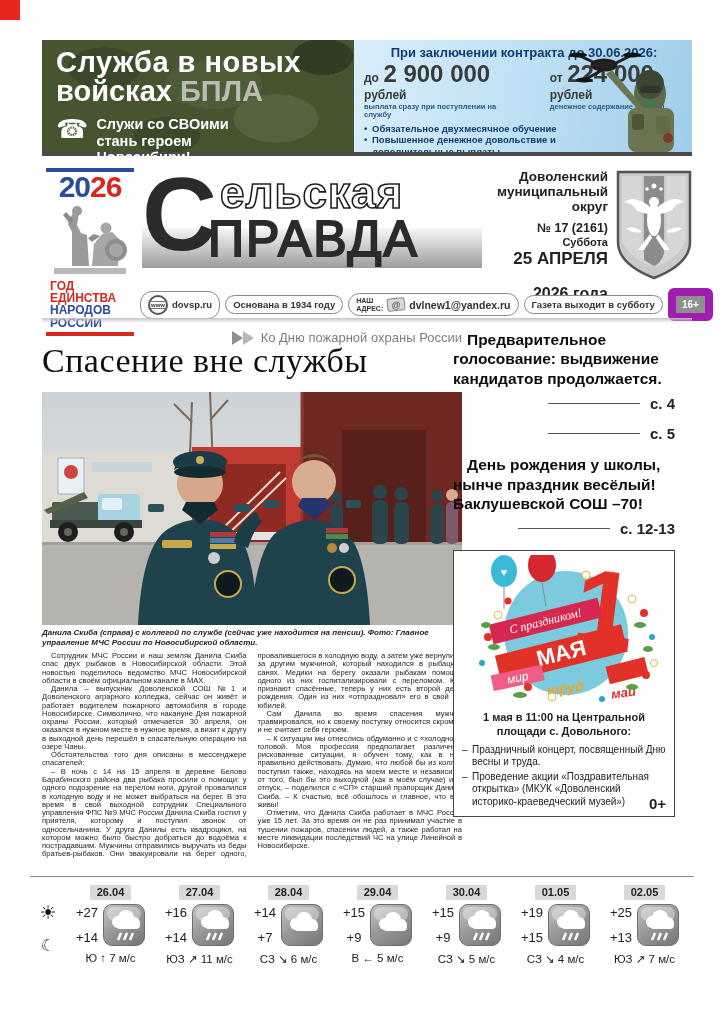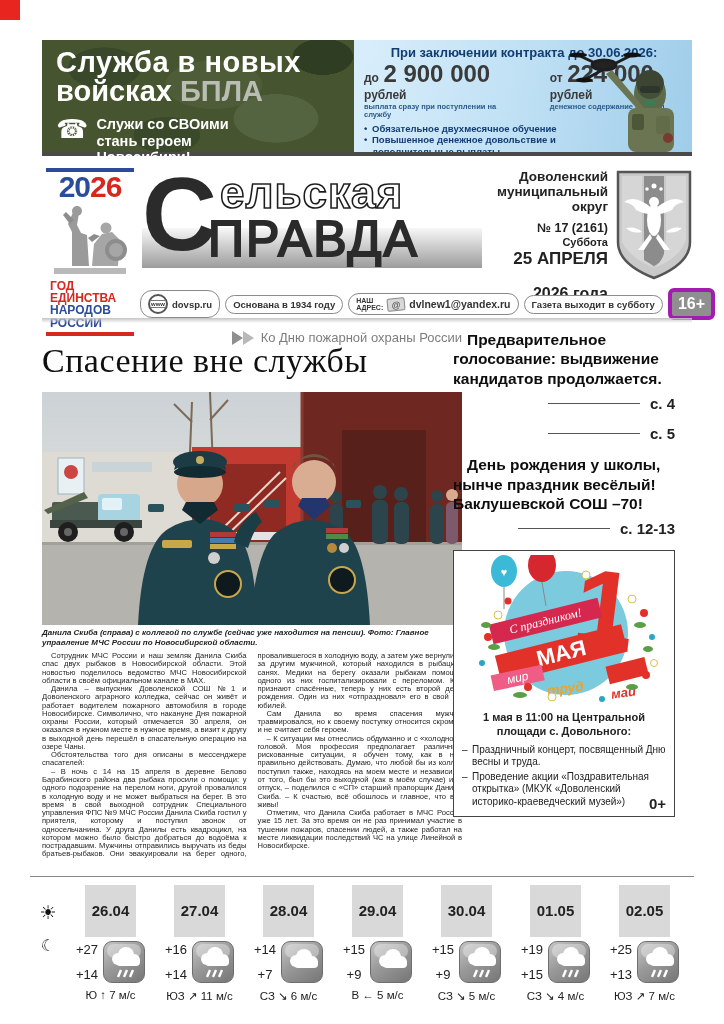--- a/index.html
+++ b/index.html
@@ -62,21 +62,21 @@
   .issue .yr { font-size:16px; font-weight:bold; margin-top:16px; }
   .coat { position:absolute; left:572px; top:0; }
   .pills { position:absolute; left:98px; top:120px; width:552px; display:flex; align-items:center; gap:5px; }
   .pill { border:1.5px solid #8a8a8a; border-radius:12px; padding:3px 7px; font-size:9.5px; font-weight:bold; color:#333; white-space:nowrap; display:flex; align-items:center; gap:4px; background:#fff; }
   .globe { width:20px; height:20px; border:2px solid #555; border-radius:50%; position:relative; font-size:6px; font-weight:bold; color:#333; display:flex; align-items:center; justify-content:center; }
   .globe::before { content:""; position:absolute; left:1px; right:1px; top:4px; border-top:1px solid #777; }
   .globe::after { content:""; position:absolute; left:1px; right:1px; bottom:4px; border-top:1px solid #777; }
   .addr-label { font-size:7px; font-weight:bold; line-height:1.05; text-align:left; }
   .envelope { width:18px; height:13px; background:#d9d9d9; border:1px solid #888; border-radius:2px; position:relative; display:flex; align-items:center; justify-content:center; font-size:9px; color:#555; font-weight:bold; transform:rotate(-6deg); }
   .pill .email { font-size:10.5px; }
-  .age-badge { background:#8f8f8f; color:#fff; font-size:16px; font-weight:bold; border-radius:6px; padding:3px 6px; border:4px solid #a21caf; }
+  .age-badge { background:#8f8f8f; color:#fff; font-size:10px; font-weight:bold; border-radius:6px; padding:3px 6px; border:8px solid #a21caf; }
   .mast-shadow { position:absolute; left:42px; top:318px; width:650px; height:5px; background:linear-gradient(#c4c4c4,rgba(255,255,255,0)); }
 
   
   .kicker { position:absolute; left:42px; top:330px; width:420px; display:flex; justify-content:flex-end; align-items:center; gap:7px; color:#7d7d7d; font-size:13px; }
   .tri { width:0; height:0; border-top:7px solid transparent; border-bottom:7px solid transparent; }
   .tri1 { border-left:11px solid #8f8f8f; margin-right:-7px; }
   .tri2 { border-left:11px solid #b8b8b8; }
   .headline { position:absolute; left:42px; top:342px; width:420px; font-family:"Liberation Serif", serif; font-size:34px; color:#101010; letter-spacing:.5px; }
   .photo { position:absolute; left:42px; top:392px; width:420px; height:233px; overflow:hidden; }
   .caption { position:absolute; left:42px; top:628px; width:420px; font-size:8px; font-weight:bold; font-style:italic; line-height:1.3; }
@@ -96,21 +96,21 @@
   .may-list div { font-size:10px; line-height:1.25; padding-left:10px; position:relative; margin-bottom:2px; }
   .may-list div::before { content:"–"; position:absolute; left:0; }
   .may-age { position:absolute; right:8px; bottom:4px; font-size:15px; font-weight:bold; }
 
   
   .weather { position:absolute; left:30px; top:876px; width:664px; border-top:1.5px solid #888; padding-top:8px; display:flex; }
   .wlegend { width:36px; display:flex; flex-direction:column; align-items:center; padding-top:18px; gap:16px; }
   .sun-glyph { font-size:19px; color:#111; line-height:1; }
   .moon-glyph { font-size:16px; color:#111; line-height:1; }
   .wday { width:89px; display:flex; flex-direction:column; align-items:center; }
-  .wdate { background:#d9d9d9; font-size:15px; font-weight:bold; padding:16px 7px; line-height:1.35; }
+  .wdate { background:#d9d9d9; font-size:11px; font-weight:bold; padding:0 7px; line-height:1.35; }
   .wmid { display:flex; align-items:center; gap:5px; margin-top:3px; }
   .wtemps { display:flex; flex-direction:column; justify-content:space-between; height:44px; font-size:13px; text-align:center; padding:2px 0; }
   .wicon { width:42px; height:42px; border-radius:9px; border:1px solid #6e6e6e; background:linear-gradient(145deg,#c6c6c6 0%,#9a9a9a 45%,#767676 100%); position:relative; overflow:hidden; }
   .wicon::before { content:""; position:absolute; left:3px; top:2px; right:3px; height:14px; border-radius:8px; background:rgba(255,255,255,.35); }
   .wicon svg { position:absolute; left:0; top:0; }
   .wicon[data-icon="cloud"] .rain { display:none; }
   .wwind { font-size:11.5px; margin-top:5px; white-space:nowrap; }
 </style>
 </head>
 <body>

